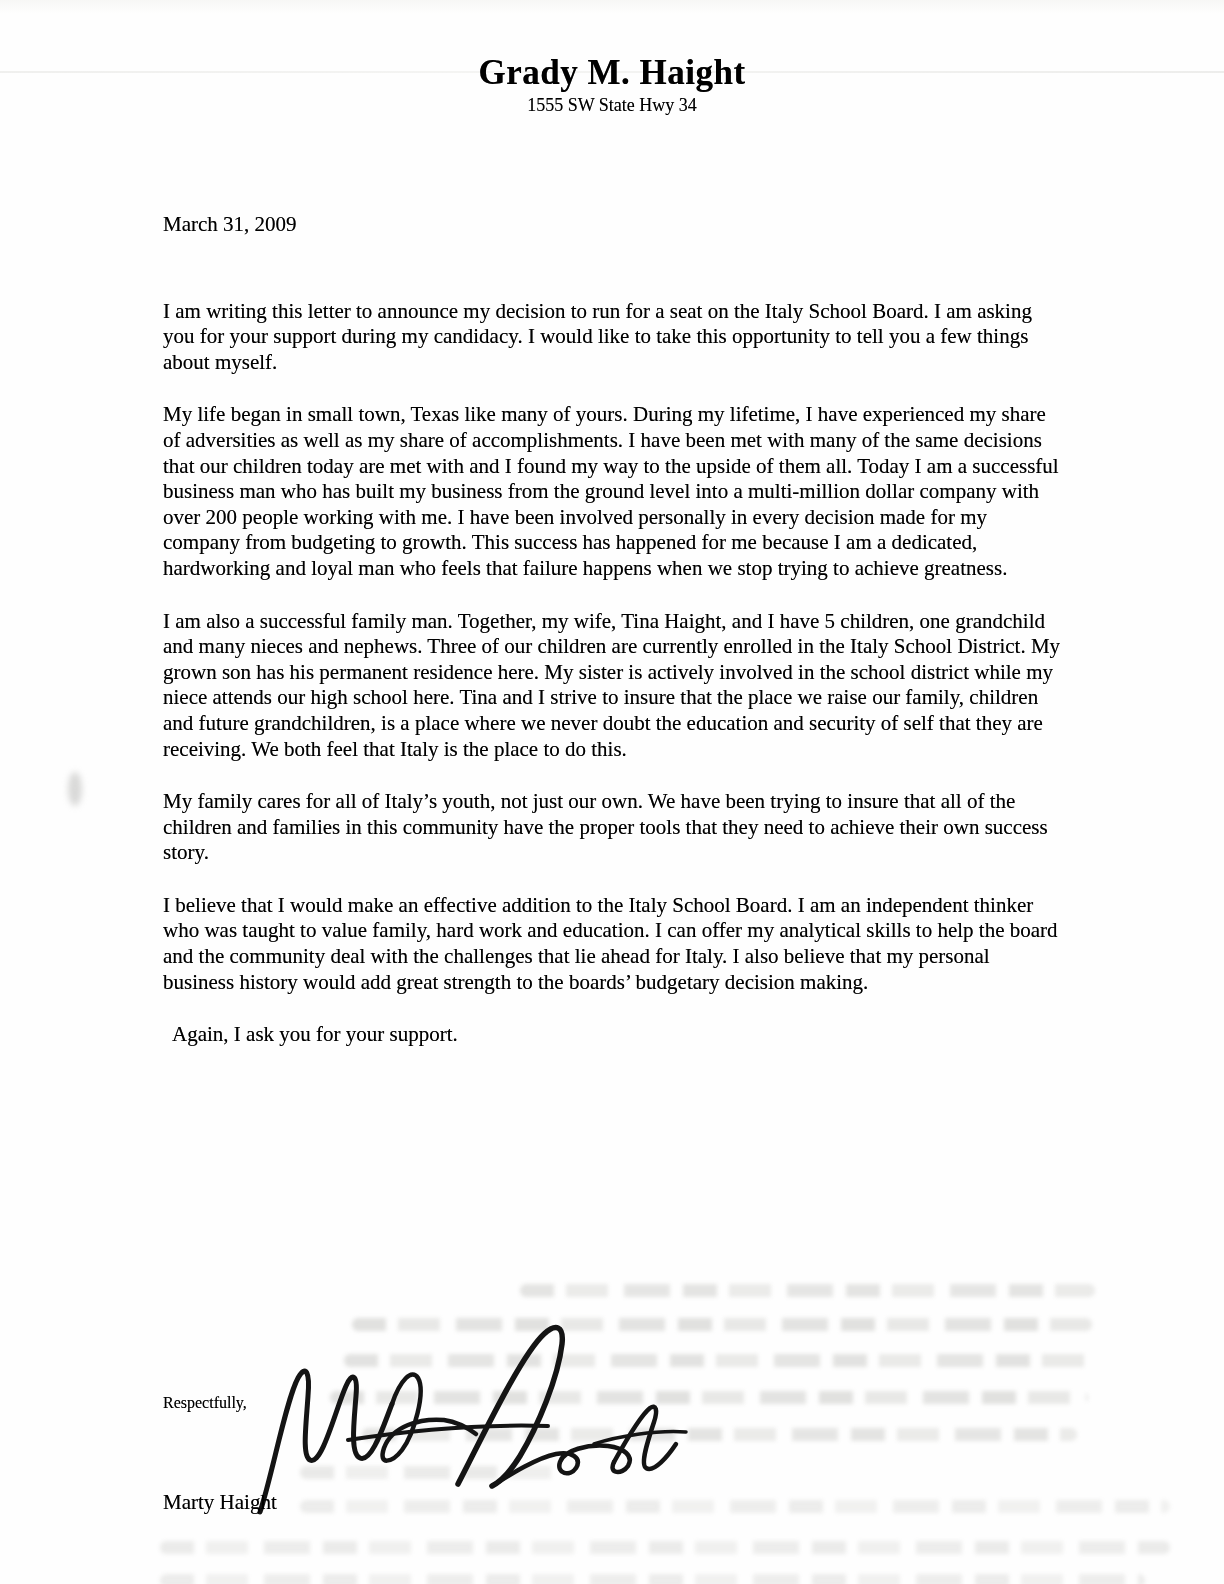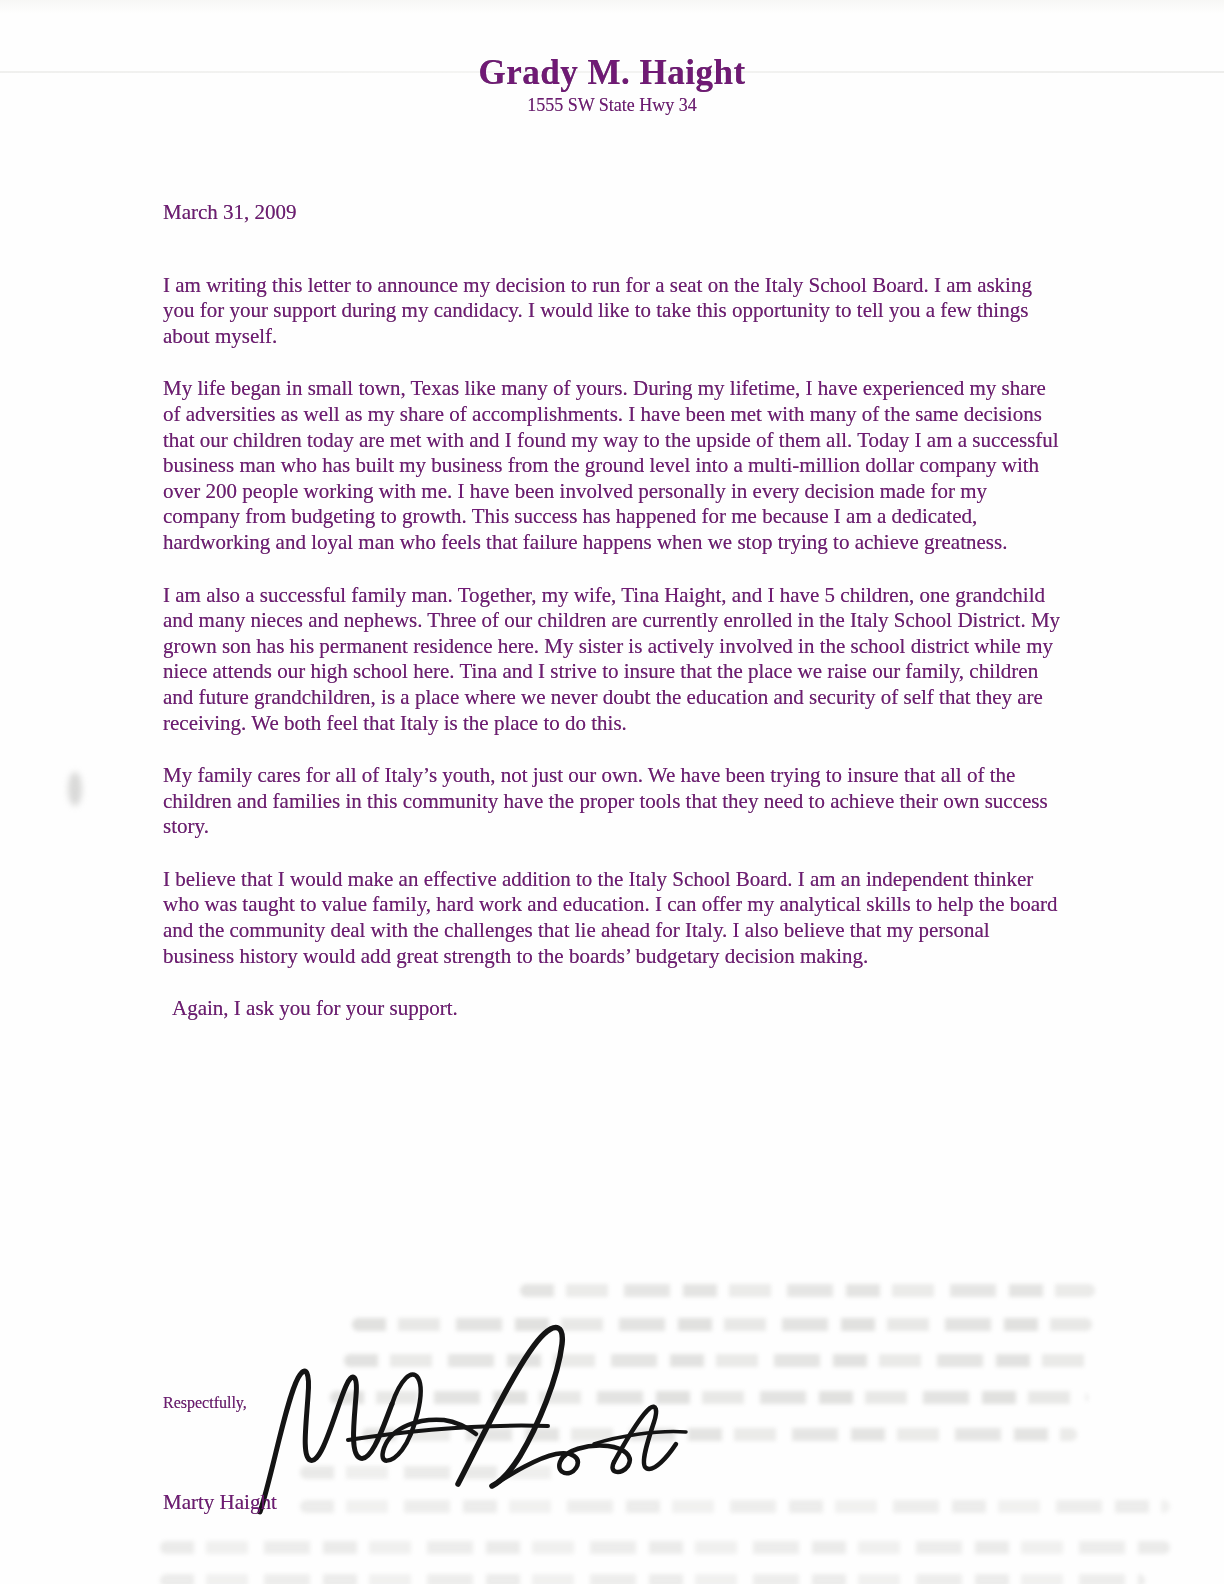--- a/index.html
+++ b/index.html
@@ -7,21 +7,21 @@
     padding: 0;
     background: #ffffff;
   }
   .page {
     position: relative;
     width: 1224px;
     height: 1584px;
     background: #fefefe;
     overflow: hidden;
     font-family: "Liberation Serif", serif;
-    color: #701a75;
+    color: #000000;
   }
   
   .scan-line {
     position: absolute;
     left: 0;
     top: 71px;
     width: 100%;
     height: 2px;
     background: linear-gradient(90deg, #ececea 0%, #f2f2f0 40%, #e9e9e7 100%);
     opacity: 0.8;
@@ -54,27 +54,27 @@
   .letter-body {
     position: absolute;
     top: 200px;
     left: 163px;
     width: 900px;
     font-size: 21px;
     line-height: 25.6px;
     text-shadow: 0 0 0.4px rgba(0,0,0,0.5);
   }
   .date-line {
-    margin: 0 0 0 0;
+    margin: 12px 0 0 0;
   }
   .salutation {
     margin: 108px 0 0 0;
   }
   .paragraphs {
-    margin-top: 47px;
+    margin-top: 61px;
   }
   .paragraphs p {
     margin: 0 0 27px 0;
   }
   .closing-request {
     margin: 0 0 0 9px;
   }
   .valediction-row {
     position: absolute;
     top: 1394px;

